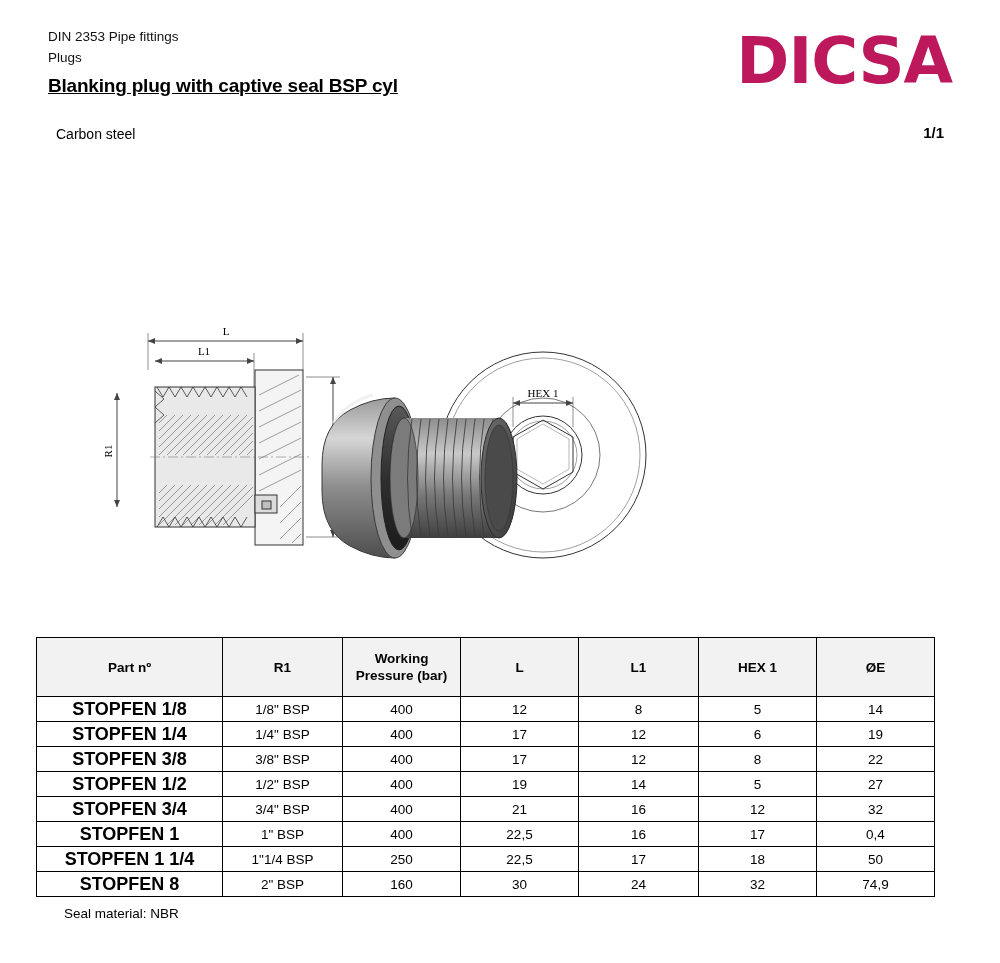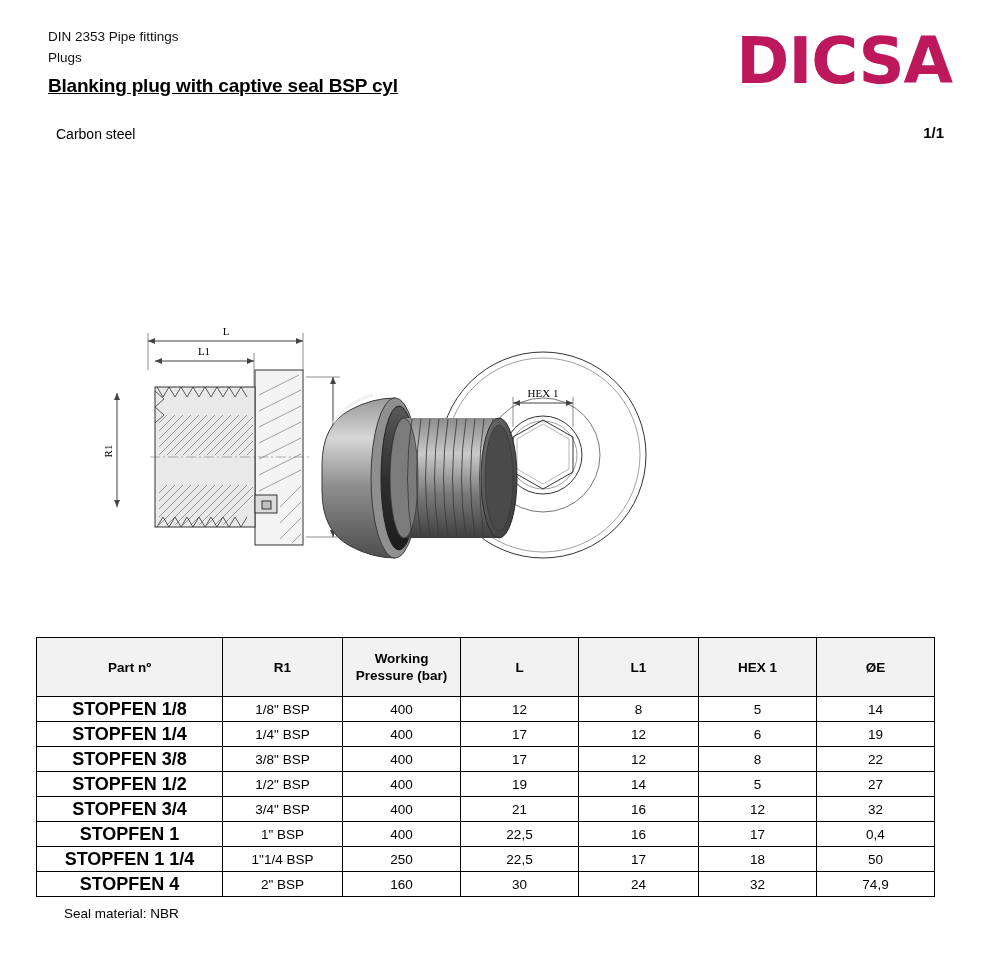--- a/index.html
+++ b/index.html
@@ -403,21 +403,21 @@
         <tr>
           <td class="partno">STOPFEN 1 1/4</td>
           <td>1"1/4 BSP</td>
           <td>250</td>
           <td>22,5</td>
           <td>17</td>
           <td>18</td>
           <td>50</td>
         </tr>
         <tr>
-          <td class="partno">STOPFEN 4</td>
+          <td class="partno">STOPFEN 8</td>
           <td>2" BSP</td>
           <td>160</td>
           <td>30</td>
           <td>24</td>
           <td>32</td>
           <td>74,9</td>
         </tr>
       </tbody>
     </table>
   </div>

